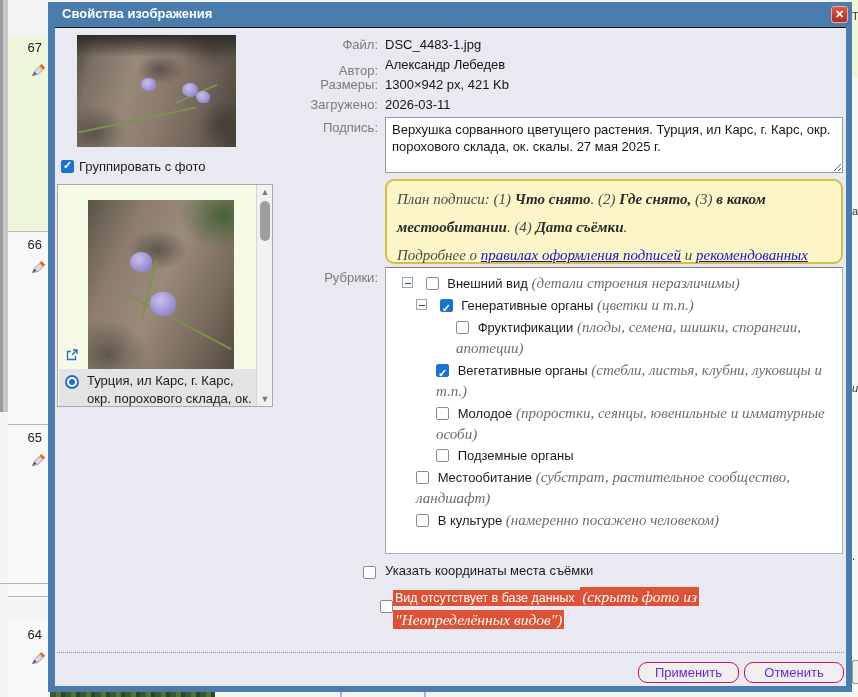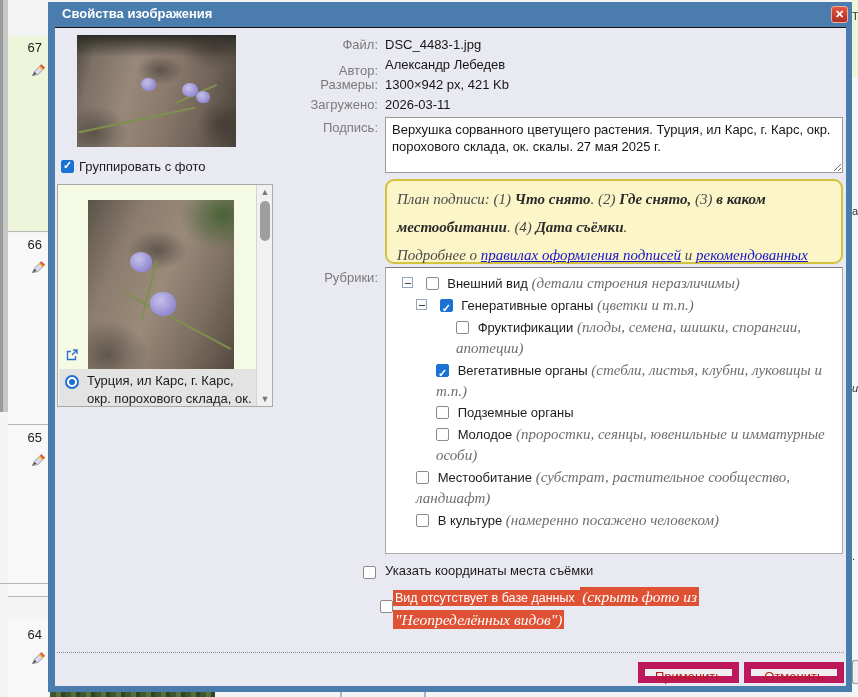--- a/index.html
+++ b/index.html
@@ -77,22 +77,22 @@
   .ind2c { padding-left:70px; }
 
   .opt-row { position:absolute; font-size:13px; color:#1c1c1c; }
   #absent-text { position:absolute; left:385px; top:586px; width:424px; line-height:21px;padding-left:8px; }
   #absent-text span { background:#df5134; color:#fff; padding:1px 2px;
       -webkit-box-decoration-break:clone; box-decoration-break:clone; }
   #absent-plain { font-size:12.5px; }
   #absent-italic { font-family:"Liberation Serif",serif; font-style:italic; font-size:15.5px; }
 
   #sep-dotted { left:57px; top:652px; width:787px; border-top:1px dotted #8f8f8f; height:0; }
-  .dlg-btn { position:absolute; top:662px; height:21px; background:#efefef; border:7px solid #be185d;
-      border-radius:0; font-size:13px; color:#b91c1c; font-family:"Liberation Sans",sans-serif; cursor:pointer; }
+  .dlg-btn { position:absolute; top:662px; height:21px; background:#efefef; border:1px solid #be185d;
+      border-radius:9px; font-size:13px; color:#6d28d9; font-family:"Liberation Sans",sans-serif; cursor:pointer; }
 
   
   #scrollbox { left:57px; top:184px; width:216px; height:223px; background:#f5fae5;
       border:1px solid #a9a9a9; overflow:hidden; }
   #sb-scrollbar { position:absolute; right:0; top:0; width:16px; height:100%;
       background:#f1f1f1; border-left:1px solid #d4d4d4; }
   .sb-arrow { position:absolute; left:0; width:16px; height:14px; color:#777; font-size:9px;
       text-align:center; line-height:14px; cursor:pointer; }
   #sb-thumb { position:absolute; left:2.5px; top:16px; width:10px; height:40px; background:#9e9e9e;
       border-radius:5px; cursor:pointer; }
@@ -259,26 +259,26 @@
     <span>Фруктификации</span>
     <span class="ann">(плоды, семена, шишки, спорангии, апотеции)</span>
   </div>
   <div class="rub-row ind1c">
     <span class="cb checked"></span>
     <span>Вегетативные органы</span>
     <span class="ann">(стебли, листья, клубни, луковицы и т.п.)</span>
   </div>
   <div class="rub-row ind1c">
     <span class="cb"></span>
-    <span>Подземные органы</span>
-  </div>
-  <div class="rub-row ind1c">
-    <span class="cb"></span>
     <span>Молодое</span>
     <span class="ann">(проростки, сеянцы, ювенильные и имматурные особи)</span>
+  </div>
+  <div class="rub-row ind1c">
+    <span class="cb"></span>
+    <span>Подземные органы</span>
   </div>
   <div class="rub-row ind0c">
     <span class="cb"></span>
     <span>Местообитание</span>
     <span class="ann">(субстрат, растительное сообщество, ландшафт)</span>
   </div>
   <div class="rub-row ind0c">
     <span class="cb"></span>
     <span>В культуре</span>
     <span class="ann">(намеренно посажено человеком)</span>

